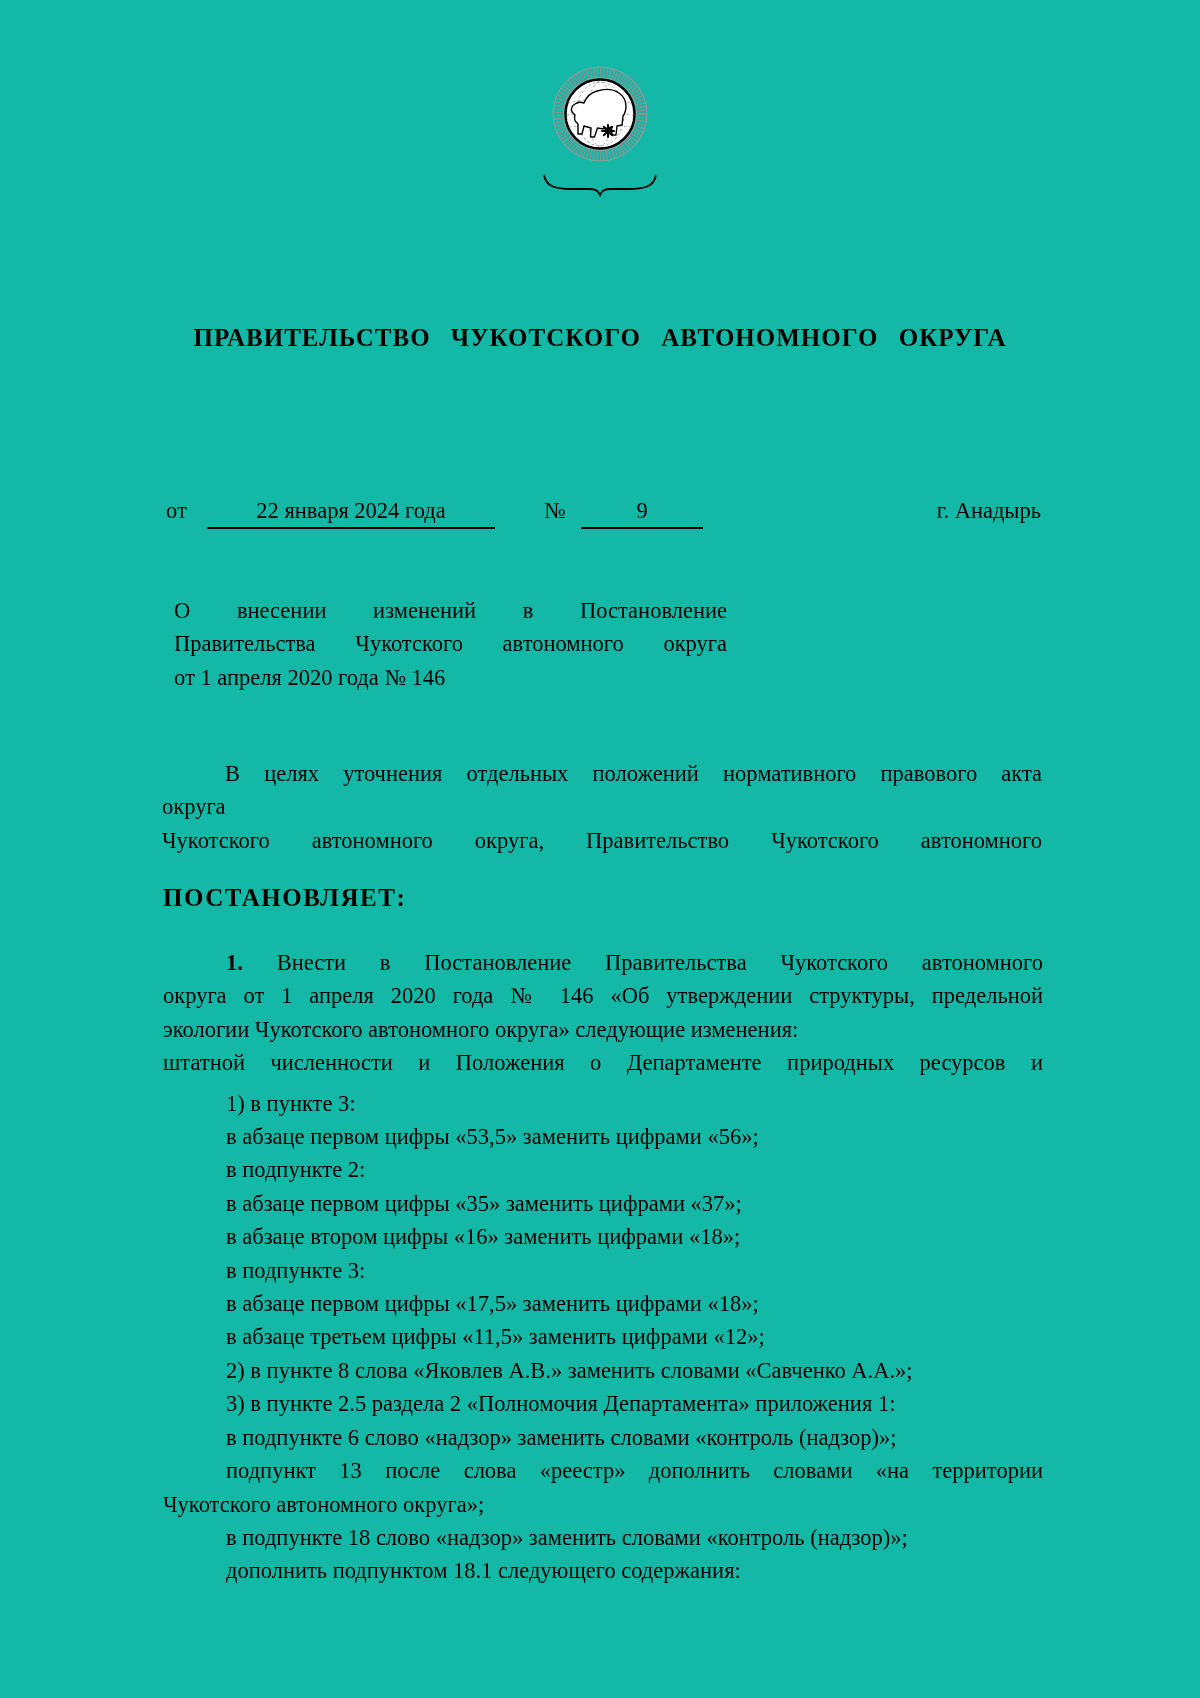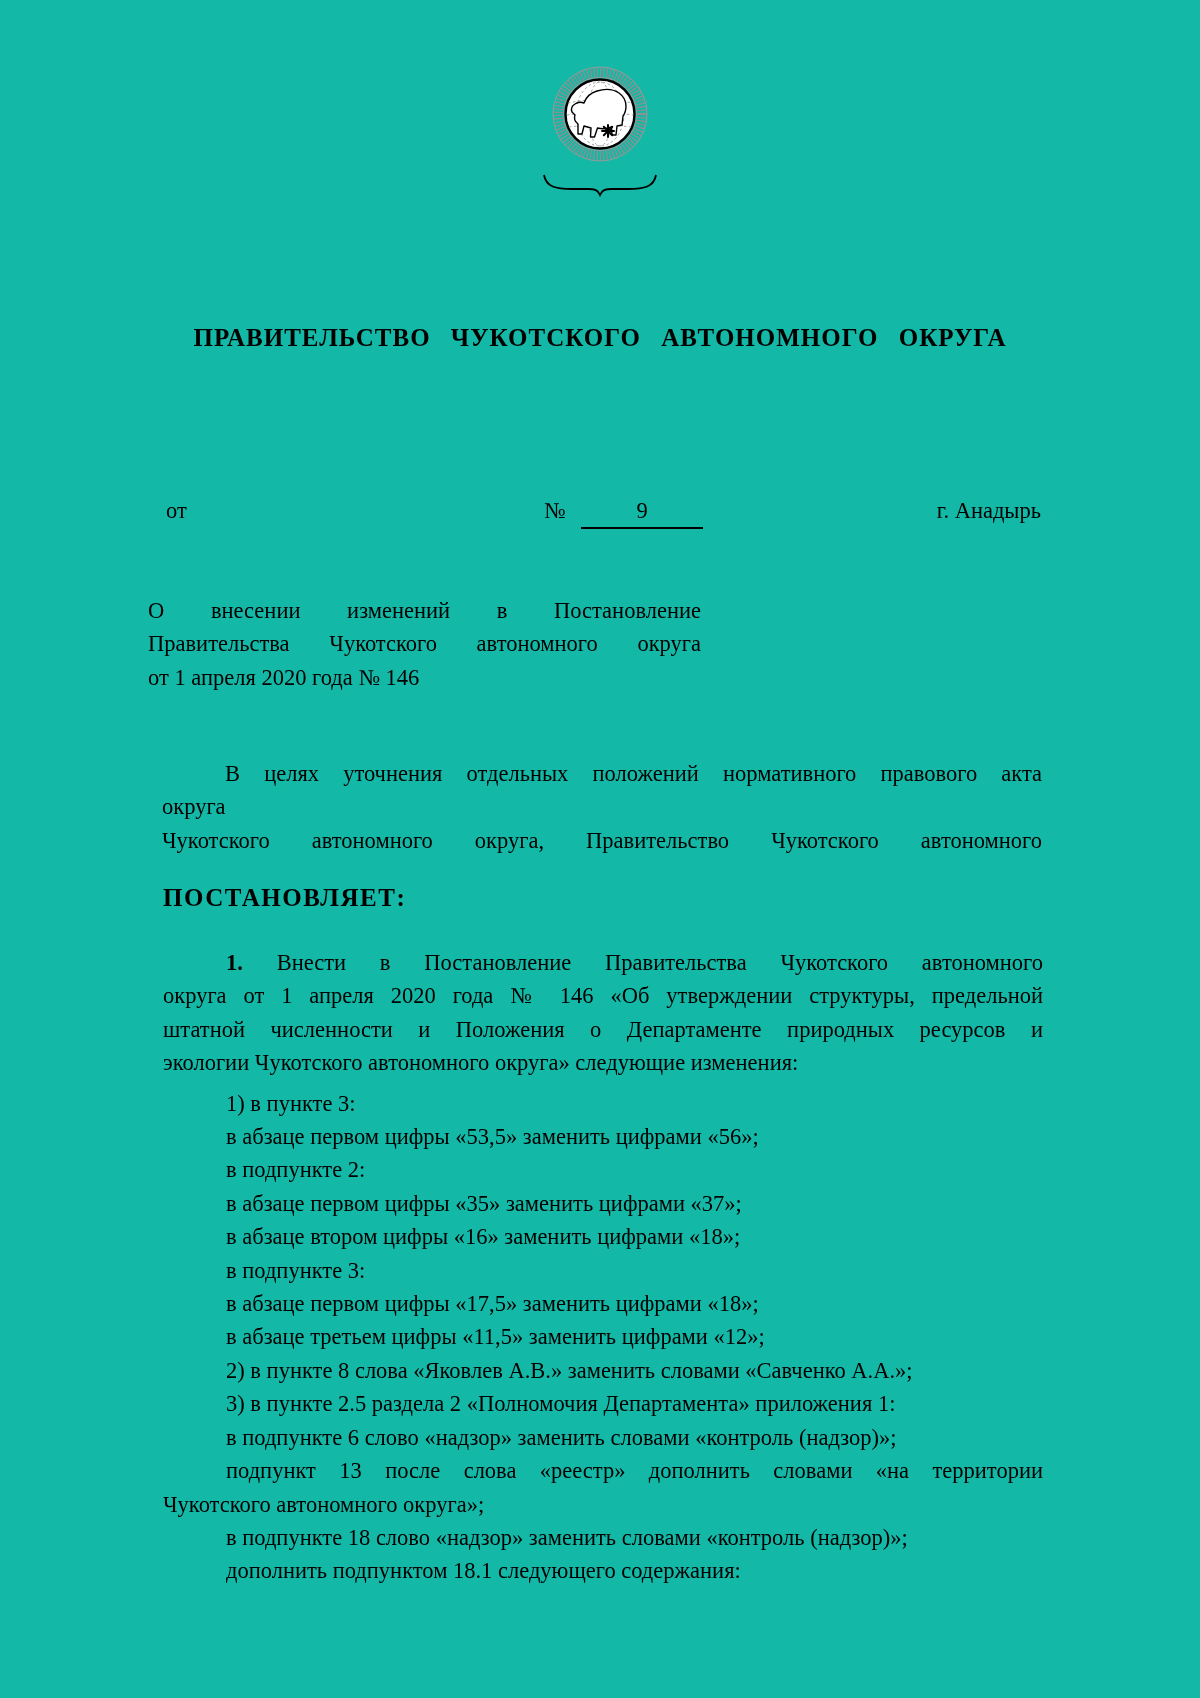--- a/index.html
+++ b/index.html
@@ -42,21 +42,21 @@
   .req-from{left:3px;}
   .req-date{left:44px;width:288px;text-align:center;}
   .req-no{left:381px;}
   .req-num{left:418px;width:122px;text-align:center;}
   .req-place{right:2px;}
   
   .line{line-height:33.4px;}
   .just{text-align:justify;text-align-last:justify;}
   .indent{padding-left:63px;}
   .subject{
-    position:absolute;top:594px;left:148px;width:553px;
+    position:absolute;top:594px;left:174px;width:553px;
   }
   .preamble{
     position:absolute;top:757px;left:162px;width:880px;
   }
   .resolves{
     position:absolute;top:884px;left:163px;
     font-weight:bold;font-size:25px;letter-spacing:1.5px;
   }
   .body-flow{
     position:absolute;top:946px;left:163px;width:880px;
@@ -110,20 +110,21 @@
     <svg class="bracket" width="116" height="24" viewBox="0 0 116 24" aria-hidden="true">
       <path d="M2 2 C4 14 14 16 30 16 L46 16 C53 16 56 17 58 22
                C60 17 63 16 70 16 L86 16 C102 16 112 14 114 2" fill="none" stroke="#000000" stroke-width="1.8"></path>
     </svg>
   </div>
 
   <div class="org-name">ПРАВИТЕЛЬСТВО ЧУКОТСКОГО АВТОНОМНОГО ОКРУГА</div>
 
   <div class="requisites">
     <span class="req-from">от</span>
+    <span class="req-date underlined">22 января 2024 года</span>
     <span class="req-no">№</span>
     <span class="req-num underlined">9</span>
     <span class="req-place">г. Анадырь</span>
   </div>
 
   <div class="subject">
     <div class="line just">О внесении изменений в Постановление</div>
     <div class="line just">Правительства Чукотского автономного округа</div>
     <div class="line">от 1 апреля 2020 года № 146</div>
   </div>
@@ -134,22 +135,22 @@
     <div class="line just">Чукотского автономного округа, Правительство Чукотского автономного</div>
   </div>
 
   <div class="resolves">ПОСТАНОВЛЯЕТ:</div>
 
   <div class="body-flow">
 
     <div class="para">
       <div class="line indent just"><b class="num">1.</b> <span>Внести в Постановление Правительства Чукотского автономного</span></div>
       <div class="line just">округа от 1 апреля 2020 года № 146 «Об утверждении структуры, предельной</div>
+      <div class="line">экологии Чукотского автономного округа» следующие изменения:</div>
       <div class="line just">штатной численности и Положения о Департаменте природных ресурсов и</div>
-      <div class="line">экологии Чукотского автономного округа» следующие изменения:</div>
     </div>
 
     <div class="amendments">
       <div class="para">
         <div class="line indent">1) в пункте 3:</div>
       </div>
       <div class="para">
         <div class="line indent">в абзаце первом цифры «53,5» заменить цифрами «56»;</div>
       </div>
       <div class="para">

